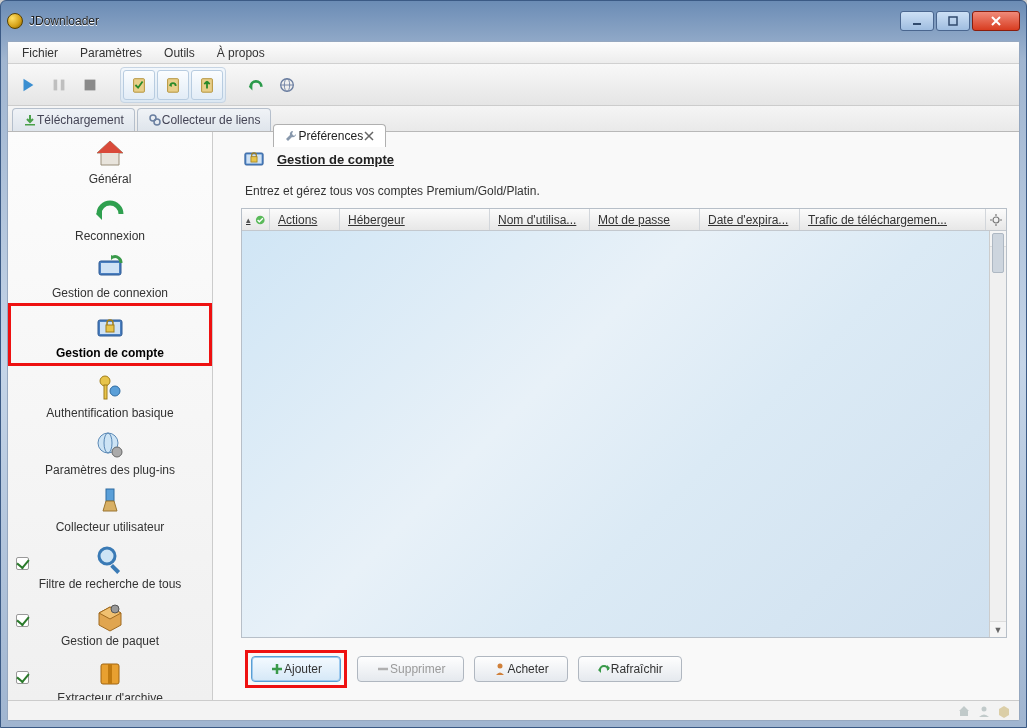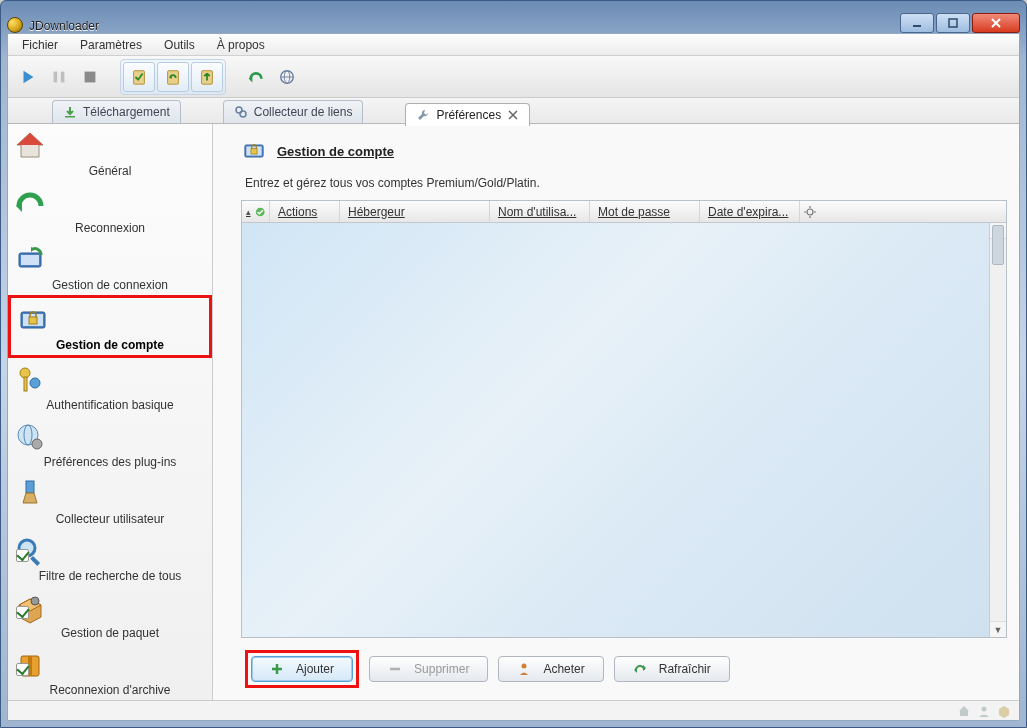--- a/index.html
+++ b/index.html
@@ -6,21 +6,21 @@
   body { margin: 0; padding: 0; background: #ccc; width: 1027px; height: 728px; overflow: hidden; }
 
   
   .window {
     width: 1027px; height: 728px;
     background: linear-gradient(to bottom, #6b8cb5 0%, #a0b5d0 8%, #c5d5e8 50%, #a0b5d0 100%);
     border: 1px solid #3b5a85; border-radius: 6px 6px 0 0;
     display: flex; flex-direction: column;
   }
   .titlebar {
-    height: 32px; display: flex; align-items: flex-end; padding: 0 6px;
+    height: 40px; display: flex; align-items: center; padding: 0 6px;
     color: #000;
   }
   .titlebar .app-icon { width:16px; height:16px; margin-right:6px; border-radius:50%;
     background: radial-gradient(circle at 30% 30%, #ffe066 0%, #d4a017 60%, #7a5a00 100%); border:1px solid #5a4200;}
   .titlebar .title { flex: 0 0 auto; font-weight: 400; color:#222; text-shadow:0 1px 0 #fff; }
   .titlebar .spacer { flex:1; }
   .win-btns { display:flex; gap:2px; }
   .win-btn {
     width: 34px; height: 20px; border-radius: 3px; border:1px solid #4a668f;
     background: linear-gradient(to bottom, #cde0f5, #9fbde0);
@@ -46,33 +46,33 @@
   .toolbar .t-btn { width:28px; height:28px; display:flex; align-items:center; justify-content:center; border-radius:3px;}
   .toolbar .sep { width:10px; }
   .toolbar-group { display:flex; gap:2px; padding:2px; border:1px solid #c6d4e3; background:linear-gradient(to bottom,#f2f7fc,#dce8f3); border-radius:4px; }
   .toolbar-group .t-btn { width:32px; height:30px; border:1px solid #b8cce0; background:linear-gradient(to bottom,#fbfdff,#e2ecf6); }
   .tb-icon { width:18px; height:18px; }
 
   
   .tabs-row { height:26px; display:flex; align-items:flex-end; padding:2px 4px 0 4px;
     background:linear-gradient(to bottom,#f5f5f5,#e9e9e9); border-bottom:1px solid #b8b8b8; }
   .tab {
-    height:23px; padding:0 10px; display:flex; align-items:center; gap:6px;
+    height:23px; padding:0 10px; display:flex; align-items:center; 
     background:linear-gradient(to bottom,#f0f3f7,#dfe5ec); border:1px solid #b5bfcc; border-bottom:none;
-    border-radius:4px 4px 0 0; margin-right:2px; color:#445;margin-left:40px;
-  }
-  .tab.active { background:#fff; border-color:#b0b0b0; position:relative; top:3px; color:#222;}
+    border-radius:4px 4px 0 0; margin-right:2px; color:#445;
+  }
+  .tab.active { background:#fff; border-color:#b0b0b0; position:relative; top:16px; color:#222;}
   .tab .tab-close { width:12px; height:12px; display:flex; align-items:center; justify-content:center; color:#666;}
 
   .content-row { flex:1; display:flex; overflow:hidden; background:#f9f9f9; }
 
   
   .sidebar { width:205px; border-right:1px solid #ccc; background:linear-gradient(to bottom,#fcfcfc,#f0f0f0);
     overflow-y:auto; }
-  .side-item { display:flex; flex-direction:column; padding:4px 4px 3px 4px; position:relative;}
+  .side-item { display:flex; flex-direction:column; align-items:center; padding:4px 4px 3px 4px; position:relative;}
   .side-item .chk { position:absolute; left:8px; top:20px; width:13px; height:13px; border:1px solid #999; background:#fff; border-radius:2px;}
   .side-item .chk.checked::after{ content:""; position:absolute; left:2px; top:-1px; width:6px; height:9px; border-right:2px solid #2a7a2a; border-bottom:2px solid #2a7a2a; transform:rotate(40deg);}
   .side-item .icon-slot { width:36px; height:36px; display:flex; align-items:center; justify-content:center; }
   .side-item .lbl { font-size:12px; color:#333; margin-top:1px; text-align:center; line-height:13px;}
   .side-item.selected { font-weight:bold; }
   .side-item.selected .lbl { color:#000; }
   .red-box { border:3px solid #e11; }
 
   
   .main-panel { flex:1; display:flex; flex-direction:column; padding:14px 12px 10px 28px; }
@@ -89,21 +89,21 @@
   .gh-cogs { width:20px; display:flex; align-items:center; justify-content:center; background:linear-gradient(to bottom,#fbfbfb,#e7e7e7);}
   .grid-body { flex:1; position:relative; }
   .vscroll { position:absolute; right:0; top:0; bottom:0; width:17px; background:#f0f0f0; border-left:1px solid #ccc;}
   .vscroll .thumb{ position:absolute; left:2px; right:2px; top:2px; height:40px; background:#cdd5de; border:1px solid #aeb8c3; border-radius:2px;}
   .vscroll .arr { position:absolute; left:0; right:0; height:16px; display:flex; align-items:center; justify-content:center; color:#666; font-size:9px; background:#f5f5f5;}
   .vscroll .arr.top{ top:0; border-bottom:1px solid #ddd;}
   .vscroll .arr.bot{ bottom:0; border-top:1px solid #ddd;}
 
   .btn-row { display:flex; gap:10px; padding:12px 4px 2px 4px; align-items:center;}
   .btn {
-    height:26px; padding:0 18px; display:flex; align-items:center; gap:12px;
+    height:26px; padding:0 18px; display:flex; align-items:center; gap:0;
     border:1px solid #b0b7c0; border-radius:4px;
     background:linear-gradient(to bottom,#fefefe,#e5e9ee);
     color:#333;
   }
   .btn.primary { border-color:#5a9fd4; background:linear-gradient(to bottom,#f4faff,#d5e8f7); box-shadow:0 0 0 1px #9ecaef inset;}
   .btn.disabled { color:#9a9a9a; }
   .red-box-sm { padding:3px; display:inline-flex; }
 
   
   .statusbar { height:20px; border-top:1px solid #ccc; background:#f3f3f3; display:flex; align-items:center; justify-content:flex-end; padding:0 8px; gap:6px;}
@@ -292,21 +292,21 @@
         </div>
 
         <div class="side-item">
           <div class="icon-slot">
               <svg width="34" height="34" viewBox="0 0 34 34">
                 <circle cx="15" cy="15" r="10" fill="#cde4f5" stroke="#5a88b5"></circle>
                 <ellipse cx="15" cy="15" rx="4" ry="10" fill="none" stroke="#5a88b5"></ellipse>
                 <circle cx="24" cy="24" r="5" fill="#aaa" stroke="#666"></circle>
               </svg>
             </div>
-          <div class="lbl">Préférences des plug-ins</div>
+          <div class="lbl">Paramètres des plug-ins</div>
         </div>
 
         <div class="side-item">
           <div class="icon-slot">
               <svg width="34" height="34" viewBox="0 0 34 34">
                 <rect x="13" y="4" width="8" height="12" fill="#5a9fd8" stroke="#2d6aa0"></rect>
                 <polygon points="13,16 21,16 24,26 10,26" fill="#d8b065" stroke="#9a7530"></polygon>
               </svg>
             </div>
           <div class="lbl">Collecteur utilisateur</div>
@@ -336,21 +336,21 @@
         </div>
 
         <div class="side-item">
           <div class="chk checked"></div>
           <div class="icon-slot">
               <svg width="34" height="34" viewBox="0 0 34 34">
                 <rect x="8" y="8" width="18" height="20" rx="2" fill="#e8a030" stroke="#a06510"></rect>
                 <rect x="15" y="8" width="4" height="20" fill="#c07a10"></rect>
               </svg>
             </div>
-          <div class="lbl">Reconnexion d'archive</div>
+          <div class="lbl">Extracteur d'archive</div>
         </div>
 
         <div class="side-item">
 
           <div class="lbl"></div>
         </div>
 
       </div>
 
       <div class="main-panel">
@@ -373,20 +373,21 @@
               <svg width="12" height="12" viewBox="0 0 12 12">
                   <circle cx="6" cy="6" r="5" fill="#5aba5a"></circle>
                   <path d="M3 6 L5 8 L9 4" stroke="#fff" stroke-width="1.6" fill="none"></path>
                 </svg>
             </div>
             <div class="gh-cell" style="width:70px">Actions</div>
             <div class="gh-cell" style="width:150px">Hébergeur</div>
             <div class="gh-cell" style="width:100px">Nom d'utilisa...</div>
             <div class="gh-cell" style="width:110px">Mot de passe</div>
             <div class="gh-cell" style="width:100px">Date d'expira...</div>
+            <div class="gh-cell" style="flex:1">Trafic de téléchargemen...</div>
             <div class="gh-cogs">
               <svg width="12" height="12" viewBox="0 0 12 12">
                   <circle cx="6" cy="6" r="3" fill="none" stroke="#777" stroke-width="1.2"></circle>
                   <g stroke="#777" stroke-width="1.2">
                     <line x1="6" y1="0" x2="6" y2="2"></line>
                     <line x1="6" y1="10" x2="6" y2="12"></line>
                     <line x1="0" y1="6" x2="2" y2="6"></line>
                     <line x1="10" y1="6" x2="12" y2="6"></line>
                   </g>
                 </svg>

